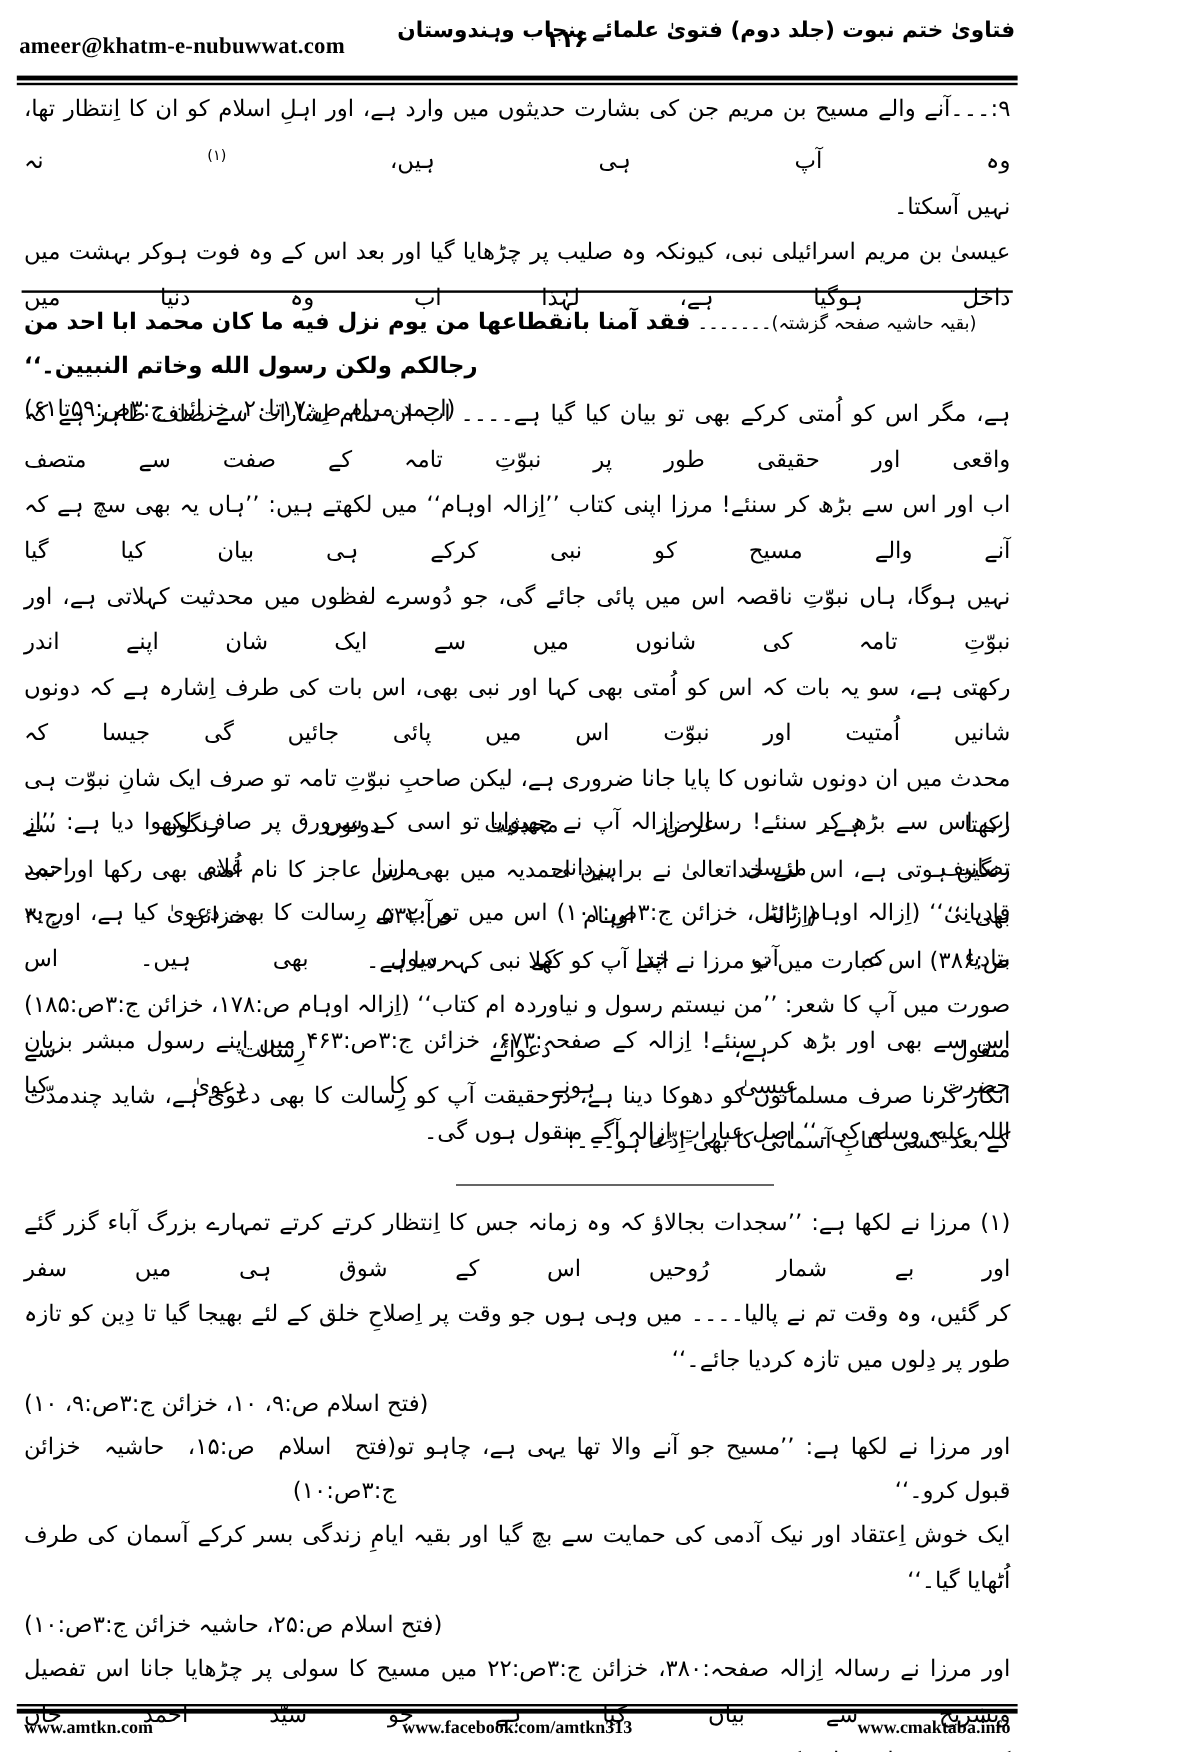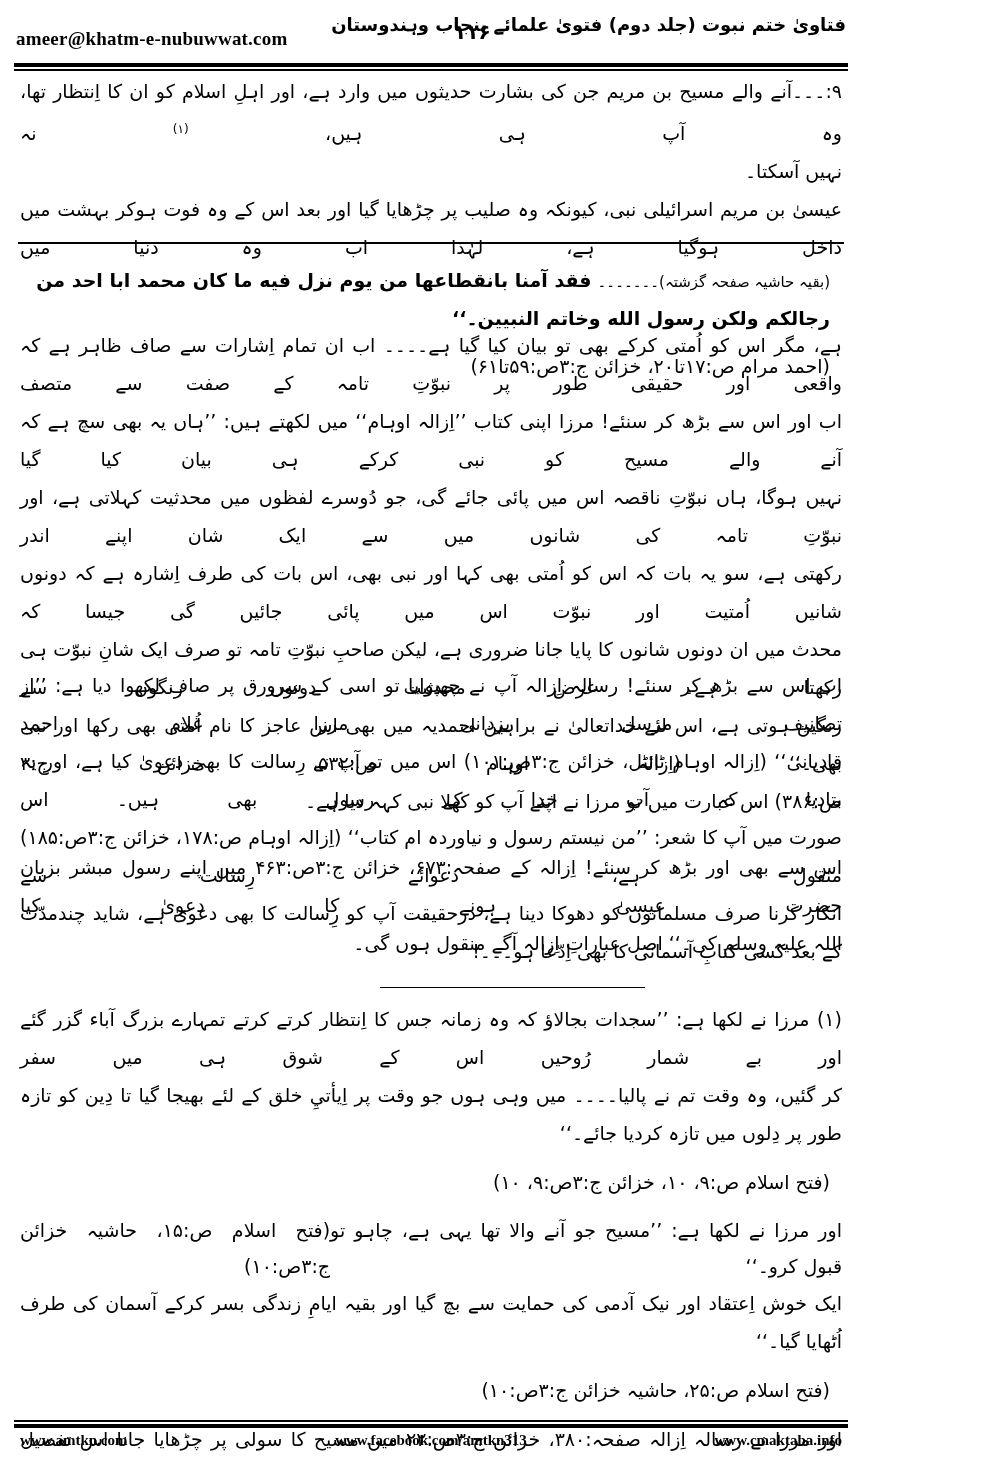--- a/index.html
+++ b/index.html
@@ -9,21 +9,21 @@
   .hdr-email { position:absolute; left:2px; top:28px; font-family:"Liberation Serif", serif; font-weight:bold; font-size:19px; letter-spacing:0.2px; }
   .hdr-page { position:absolute; left:440px; top:20px; font-family:"DejaVu Sans", sans-serif; font-weight:bold; font-size:20px; direction:rtl; }
   .hdr-title { position:absolute; right:2px; top:14px; font-family:"DejaVu Sans", sans-serif; font-weight:bold; font-size:18px; direction:rtl; white-space:nowrap; }
   .rule-double { position:absolute; left:14px; right:14px; height:8px; border-top:4px solid #000; border-bottom:2px solid #000; box-sizing:border-box; }
   .rule-double.top { top:63px; height:8px; }
   .rule-thin { position:absolute; left:18px; right:18px; height:0; border-top:2px solid #000; }
   .rule-short { position:absolute; left:380px; width:265px; border-top:1.5px solid #000; }
   .text { position:absolute; left:20px; right:20px; direction:rtl; text-align:justify; font-family:"DejaVu Sans", sans-serif; font-size:19px; }
   .p { margin:0; line-height:38px; text-align-last:right; }
   .p.full { text-align-last:justify; }
-  .cite { margin:12px; line-height:36px; text-align:right; }
+  .cite { margin:0; line-height:36px; text-align:left; }
   .split-row { display:flex; flex-direction:row; justify-content:space-between; line-height:36px; }
   .small { font-size:15px; }
   .arabic { font-weight:bold; }
   sup { font-size:12px; }
   .footer-rule { position:absolute; left:14px; right:14px; top:1420px; height:8px; border-top:2px solid #000; border-bottom:4px solid #000; box-sizing:border-box; }
   .footer { position:absolute; left:20px; right:20px; top:1432px; height:22px; font-family:"Liberation Serif", serif; font-weight:bold; font-size:15px; }
   .footer span { position:absolute; top:0; }
   .f-left { left:0; } .f-center { left:50%; transform:translateX(-50%); } .f-right { right:0; }
 </style>
 </head>
@@ -71,21 +71,21 @@
   <div class="text" style="top:848px;">
     <p class="p full">اس سے بھی اور بڑھ کر سنئے! اِزالہ کے صفحہ:۶۷۳، خزائن ج:۳ص:۴۶۳ میں اپنے رسول مبشر بزبان حضرت عیسیٰ ہونے کا دعویٰ کیا</p>
     <p class="p">اللہ علیہ وسلم کی۔‘‘ اصل عباراتِ اِزالہ آگے منقول ہوں گی۔</p>
     <p class="p"></p>
   </div>
 
   <div class="rule-short" style="top:987px;"></div>
 
   <div class="text" style="top:1000px;">
     <p class="p full">(۱) مرزا نے لکھا ہے: ’’سجدات بجالاؤ کہ وہ زمانہ جس کا اِنتظار کرتے کرتے تمہارے بزرگ آباء گزر گئے اور بے شمار رُوحیں اس کے شوق ہی میں سفر</p>
-    <p class="p">کر گئیں، وہ وقت تم نے پالیا۔۔۔۔ میں وہی ہوں جو وقت پر اِيأتيِ خلق کے لئے بھیجا گیا تا دِین کو تازہ طور پر دِلوں میں تازہ کردیا جائے۔‘‘</p>
+    <p class="p">کر گئیں، وہ وقت تم نے پالیا۔۔۔۔ میں وہی ہوں جو وقت پر اِصلاحِ خلق کے لئے بھیجا گیا تا دِین کو تازہ طور پر دِلوں میں تازہ کردیا جائے۔‘‘</p>
     <p class="cite">(فتح اسلام ص:۹، ۱۰، خزائن ج:۳ص:۹، ۱۰)</p>
     <div class="split-row">
       <span>اور مرزا نے لکھا ہے: ’’مسیح جو آنے والا تھا یہی ہے، چاہو تو قبول کرو۔‘‘</span>
       <span>(فتح اسلام ص:۱۵، حاشیہ خزائن ج:۳ص:۱۰)</span>
     </div>
     <p class="p">ایک خوش اِعتقاد اور نیک آدمی کی حمایت سے بچ گیا اور بقیہ ایامِ زندگی بسر کرکے آسمان کی طرف اُٹھایا گیا۔‘‘</p>
     <p class="cite">(فتح اسلام ص:۲۵، حاشیہ خزائن ج:۳ص:۱۰)</p>
     <p class="p full">اور مرزا نے رسالہ اِزالہ صفحہ:۳۸۰، خزائن ج:۳ص:۲۲ میں مسیح کا سولی پر چڑھایا جانا اس تفصیل وتشریح سے بیان کیا ہے جو سیّد احمد خان</p>
     <p class="p">کی تفسیر جلد چہارم کے صفحہ:۱۴ میں موجود ہے۔</p>
   </div>

